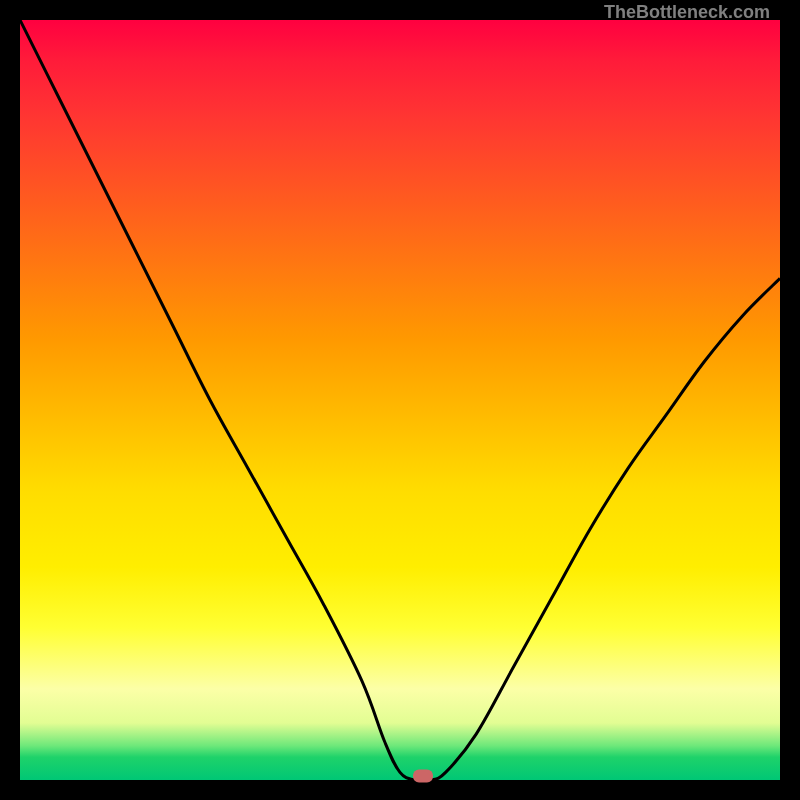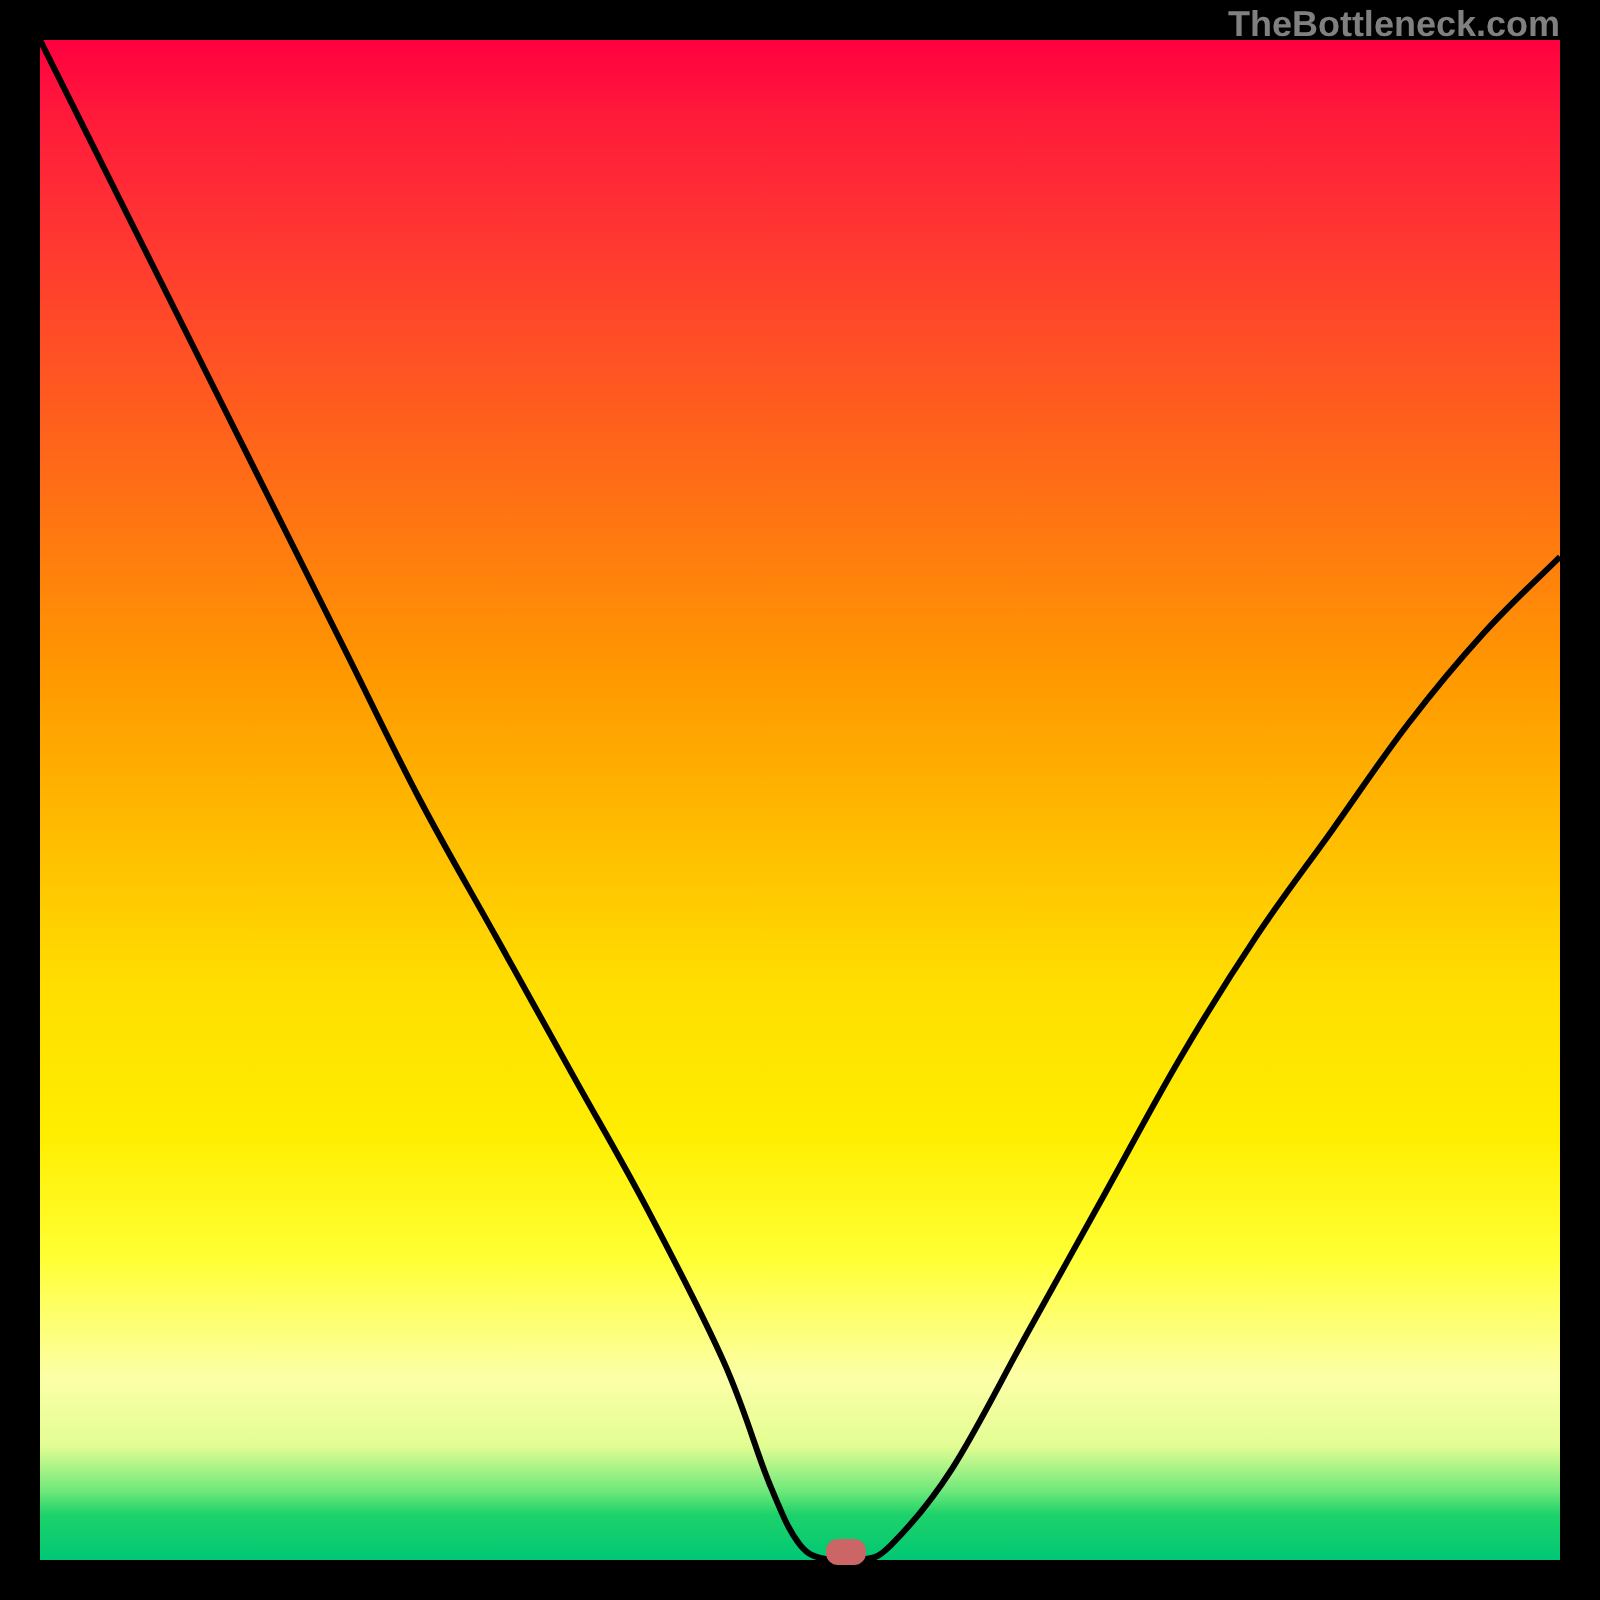--- a/index.html
+++ b/index.html
@@ -37,21 +37,21 @@
       #fcffa7 88%,
       #e2fd93 92.5%,
       #6de87a 95.5%,
       #1ed26a 97%,
       #00c775 100%
     );
   }
   .attribution {
     position: absolute;
     top: 2px;
-    right: 20px;
+    right: 30px;
     color: #808080;
     font-size: 18px;
     font-weight: bold;
     z-index: 10;
   }
   svg.curve {
     position: absolute;
     left: 20px;
     top: 20px;
     width: 760px;

